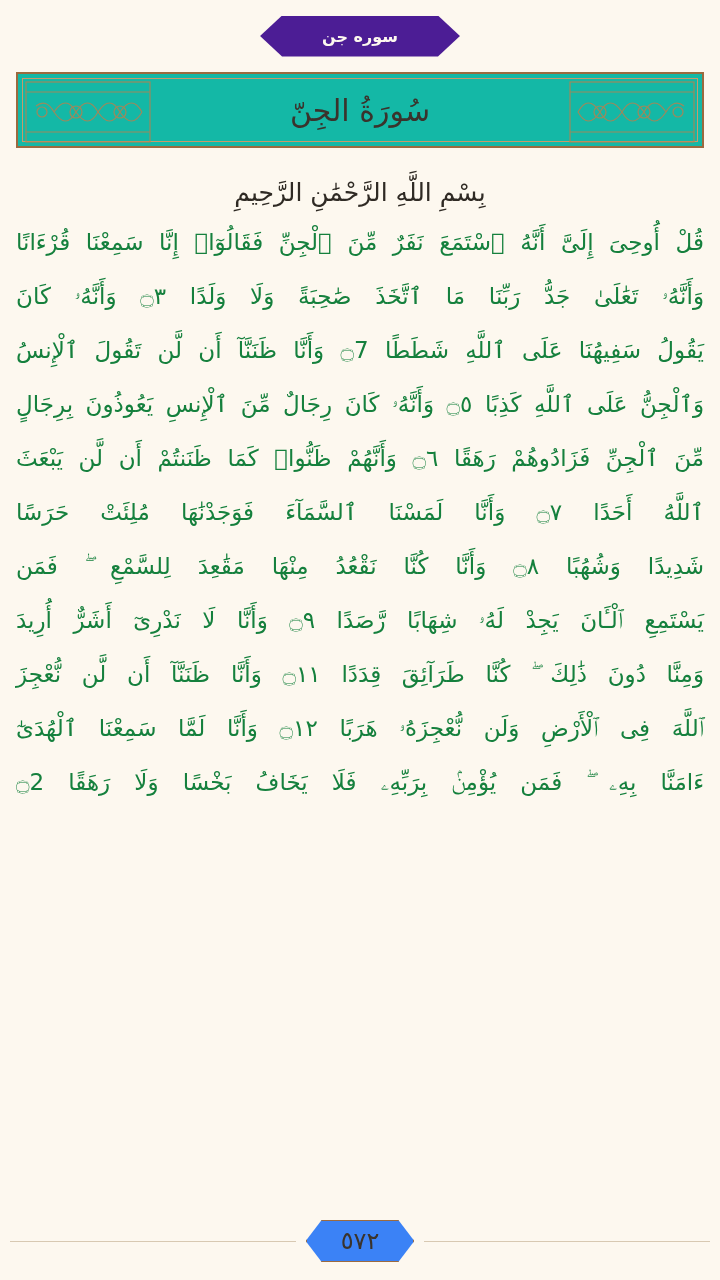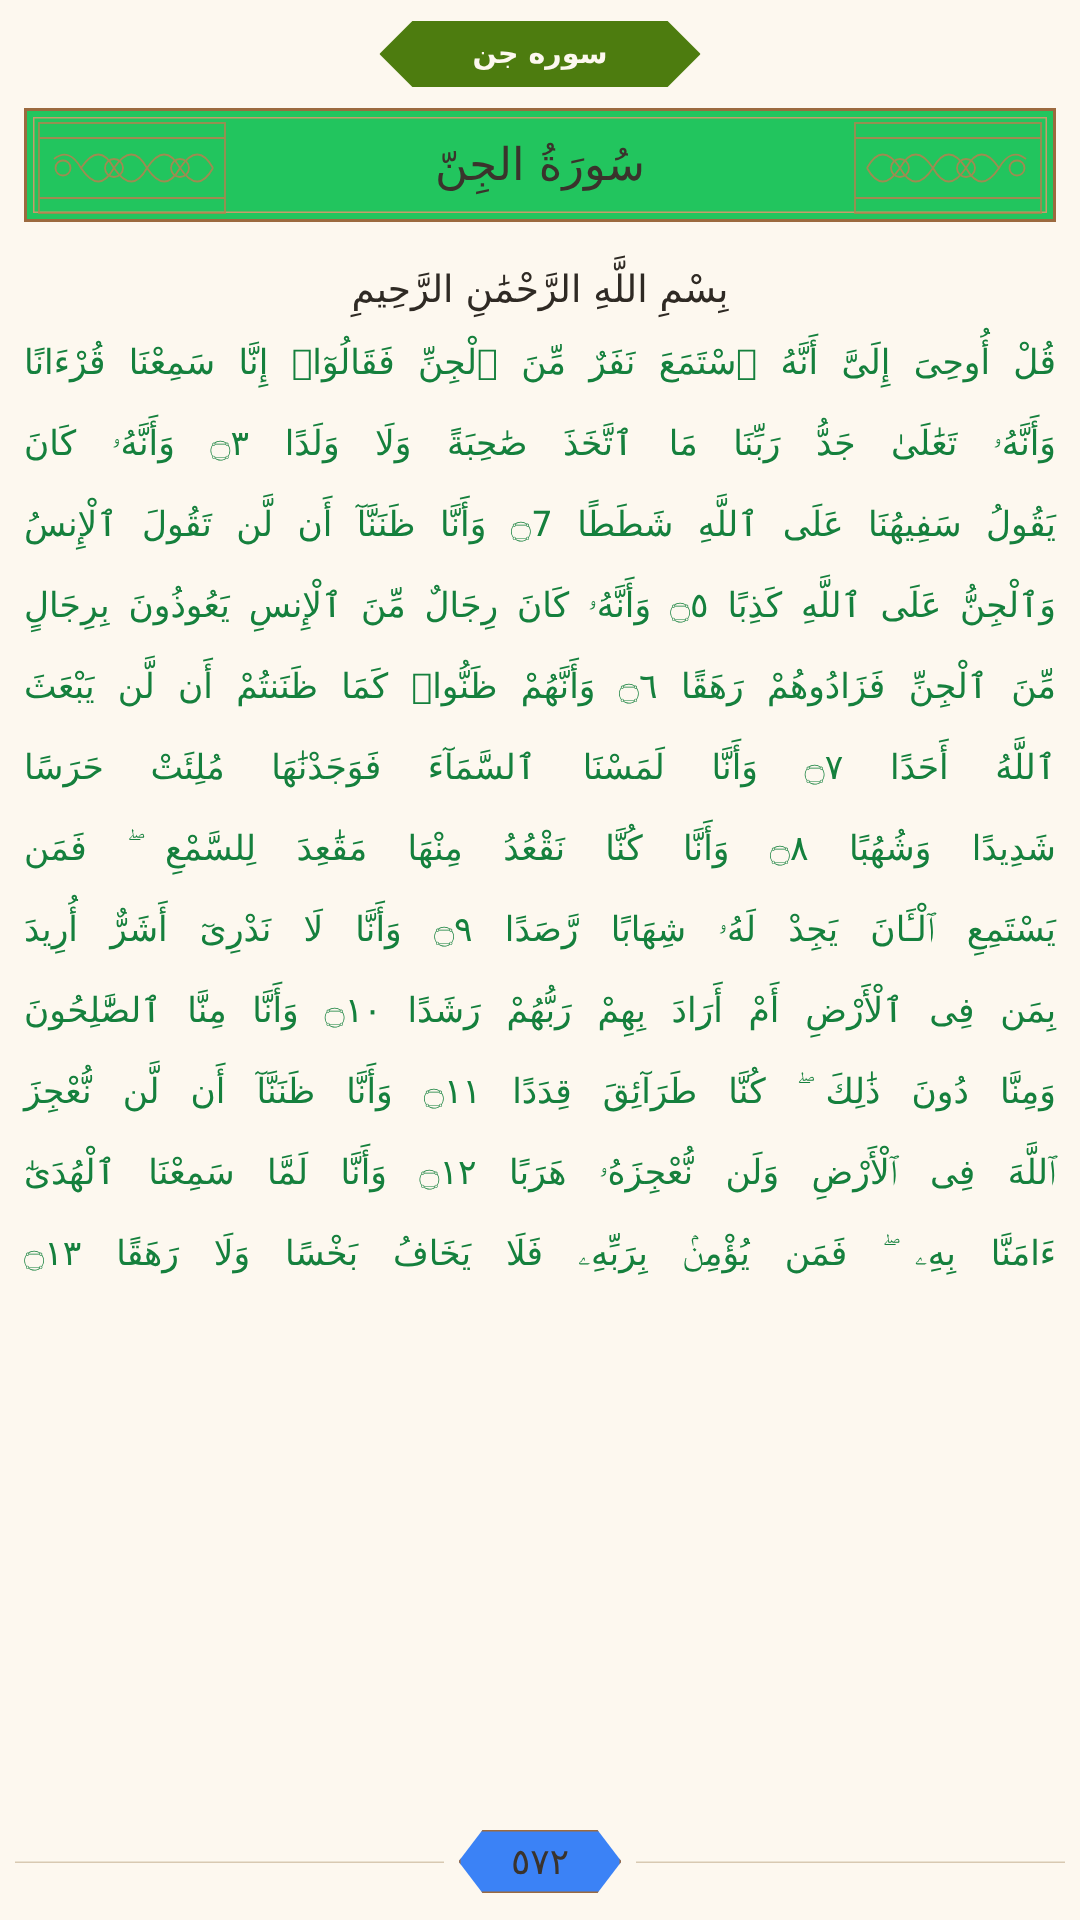--- a/index.html
+++ b/index.html
@@ -18,38 +18,38 @@
 
   
   .top-bar {
     height: 72px;
     display: flex;
     align-items: center;
     justify-content: center;
   }
   .plaque {
     position: relative;
-    background: #4d7c0f;
+    background: #4c1d95;
     color: #fdf8ef;
-    font-size: 19px;
+    font-size: 16px;
     font-weight: bold;
     padding: 11px 62px;
     letter-spacing: 0.5px;
     clip-path: polygon(22px 0, calc(100% - 22px) 0, 100% 50%, calc(100% - 22px) 100%, 22px 100%, 0 50%);
   }
 
   
   .title-frame-wrap {
     padding: 0 16px;
   }
   .title-frame {
     position: relative;
     height: 76px;
     border: 2px solid #9c6a3f;
-    background: #22c55e;
+    background: #14b8a6;
     display: flex;
     align-items: center;
     justify-content: center;
     box-sizing: border-box;
   }
   .title-frame::before {
     content: "";
     position: absolute;
     top: 4px; left: 4px; right: 4px; bottom: 4px;
     border: 1px solid #c89b6a;
@@ -165,23 +165,22 @@
 
 <div class="quran-body">
   <span class="vline">قُلْ أُوحِىَ إِلَىَّ أَنَّهُ ٱسْتَمَعَ نَفَرٌ مِّنَ ٱلْجِنِّ فَقَالُوٓا۟ إِنَّا سَمِعْنَا قُرْءَانًا</span>
   <span class="vline">وَأَنَّهُۥ تَعَٰلَىٰ جَدُّ رَبِّنَا مَا ٱتَّخَذَ صَٰحِبَةً وَلَا وَلَدًا ۝٣ وَأَنَّهُۥ كَانَ</span>
   <span class="vline">يَقُولُ سَفِيهُنَا عَلَى ٱللَّهِ شَطَطًا ۝7 وَأَنَّا ظَنَنَّآ أَن لَّن تَقُولَ ٱلْإِنسُ</span>
   <span class="vline">وَٱلْجِنُّ عَلَى ٱللَّهِ كَذِبًا ۝٥ وَأَنَّهُۥ كَانَ رِجَالٌ مِّنَ ٱلْإِنسِ يَعُوذُونَ بِرِجَالٍ</span>
   <span class="vline">مِّنَ ٱلْجِنِّ فَزَادُوهُمْ رَهَقًا ۝٦ وَأَنَّهُمْ ظَنُّوا۟ كَمَا ظَنَنتُمْ أَن لَّن يَبْعَثَ</span>
   <span class="vline">ٱللَّهُ أَحَدًا ۝٧ وَأَنَّا لَمَسْنَا ٱلسَّمَآءَ فَوَجَدْنَٰهَا مُلِئَتْ حَرَسًا</span>
   <span class="vline">شَدِيدًا وَشُهُبًا ۝٨ وَأَنَّا كُنَّا نَقْعُدُ مِنْهَا مَقَٰعِدَ لِلسَّمْعِ ۖ فَمَن</span>
   <span class="vline">يَسْتَمِعِ ٱلْـَٔانَ يَجِدْ لَهُۥ شِهَابًا رَّصَدًا ۝٩ وَأَنَّا لَا نَدْرِىٓ أَشَرٌّ أُرِيدَ</span>
-  <span class="vline">بِمَن فِى ٱلْأَرْضِ أَمْ أَرَادَ بِهِمْ رَبُّهُمْ رَشَدًا ۝١٠ وَأَنَّا مِنَّا ٱلصَّٰلِحُونَ</span>
   <span class="vline">وَمِنَّا دُونَ ذَٰلِكَ ۖ كُنَّا طَرَآئِقَ قِدَدًا ۝١١ وَأَنَّا ظَنَنَّآ أَن لَّن نُّعْجِزَ</span>
   <span class="vline">ٱللَّهَ فِى ٱلْأَرْضِ وَلَن نُّعْجِزَهُۥ هَرَبًا ۝١٢ وَأَنَّا لَمَّا سَمِعْنَا ٱلْهُدَىٰٓ</span>
-  <span class="vline">ءَامَنَّا بِهِۦ ۖ فَمَن يُؤْمِنۢ بِرَبِّهِۦ فَلَا يَخَافُ بَخْسًا وَلَا رَهَقًا ۝١٣</span>
+  <span class="vline">ءَامَنَّا بِهِۦ ۖ فَمَن يُؤْمِنۢ بِرَبِّهِۦ فَلَا يَخَافُ بَخْسًا وَلَا رَهَقًا ۝2</span>
 </div>
 
 <div class="footer">
   <div class="rule"></div>
   <div class="page-badge">٥٧٢</div>
   <div class="rule"></div>
 </div>
 
 </body></html>

